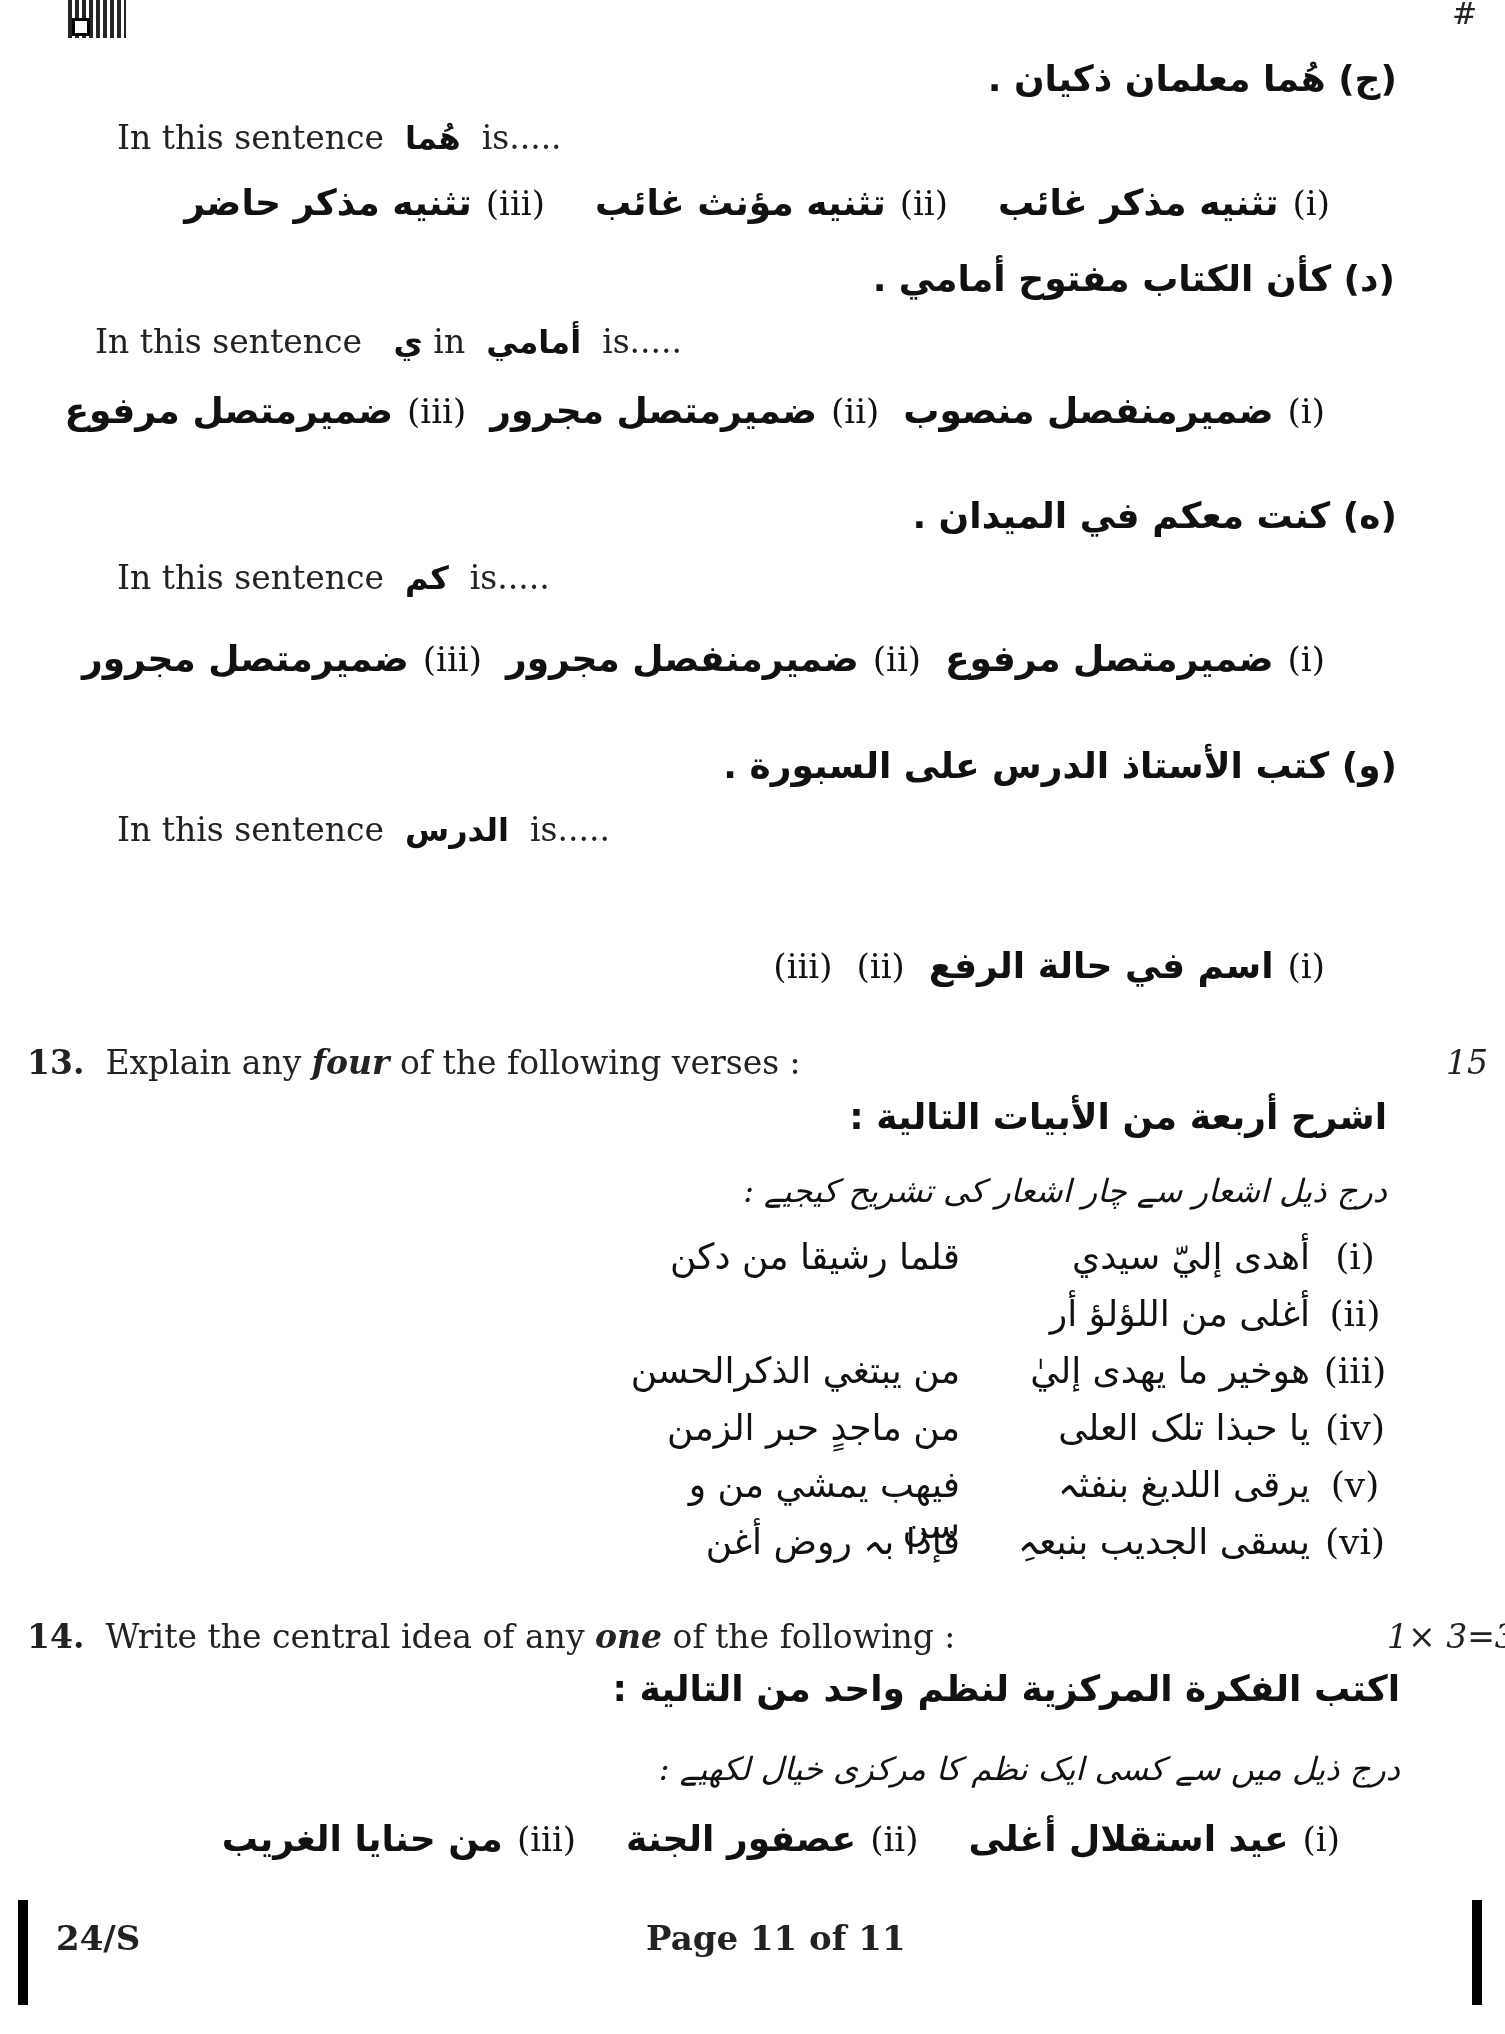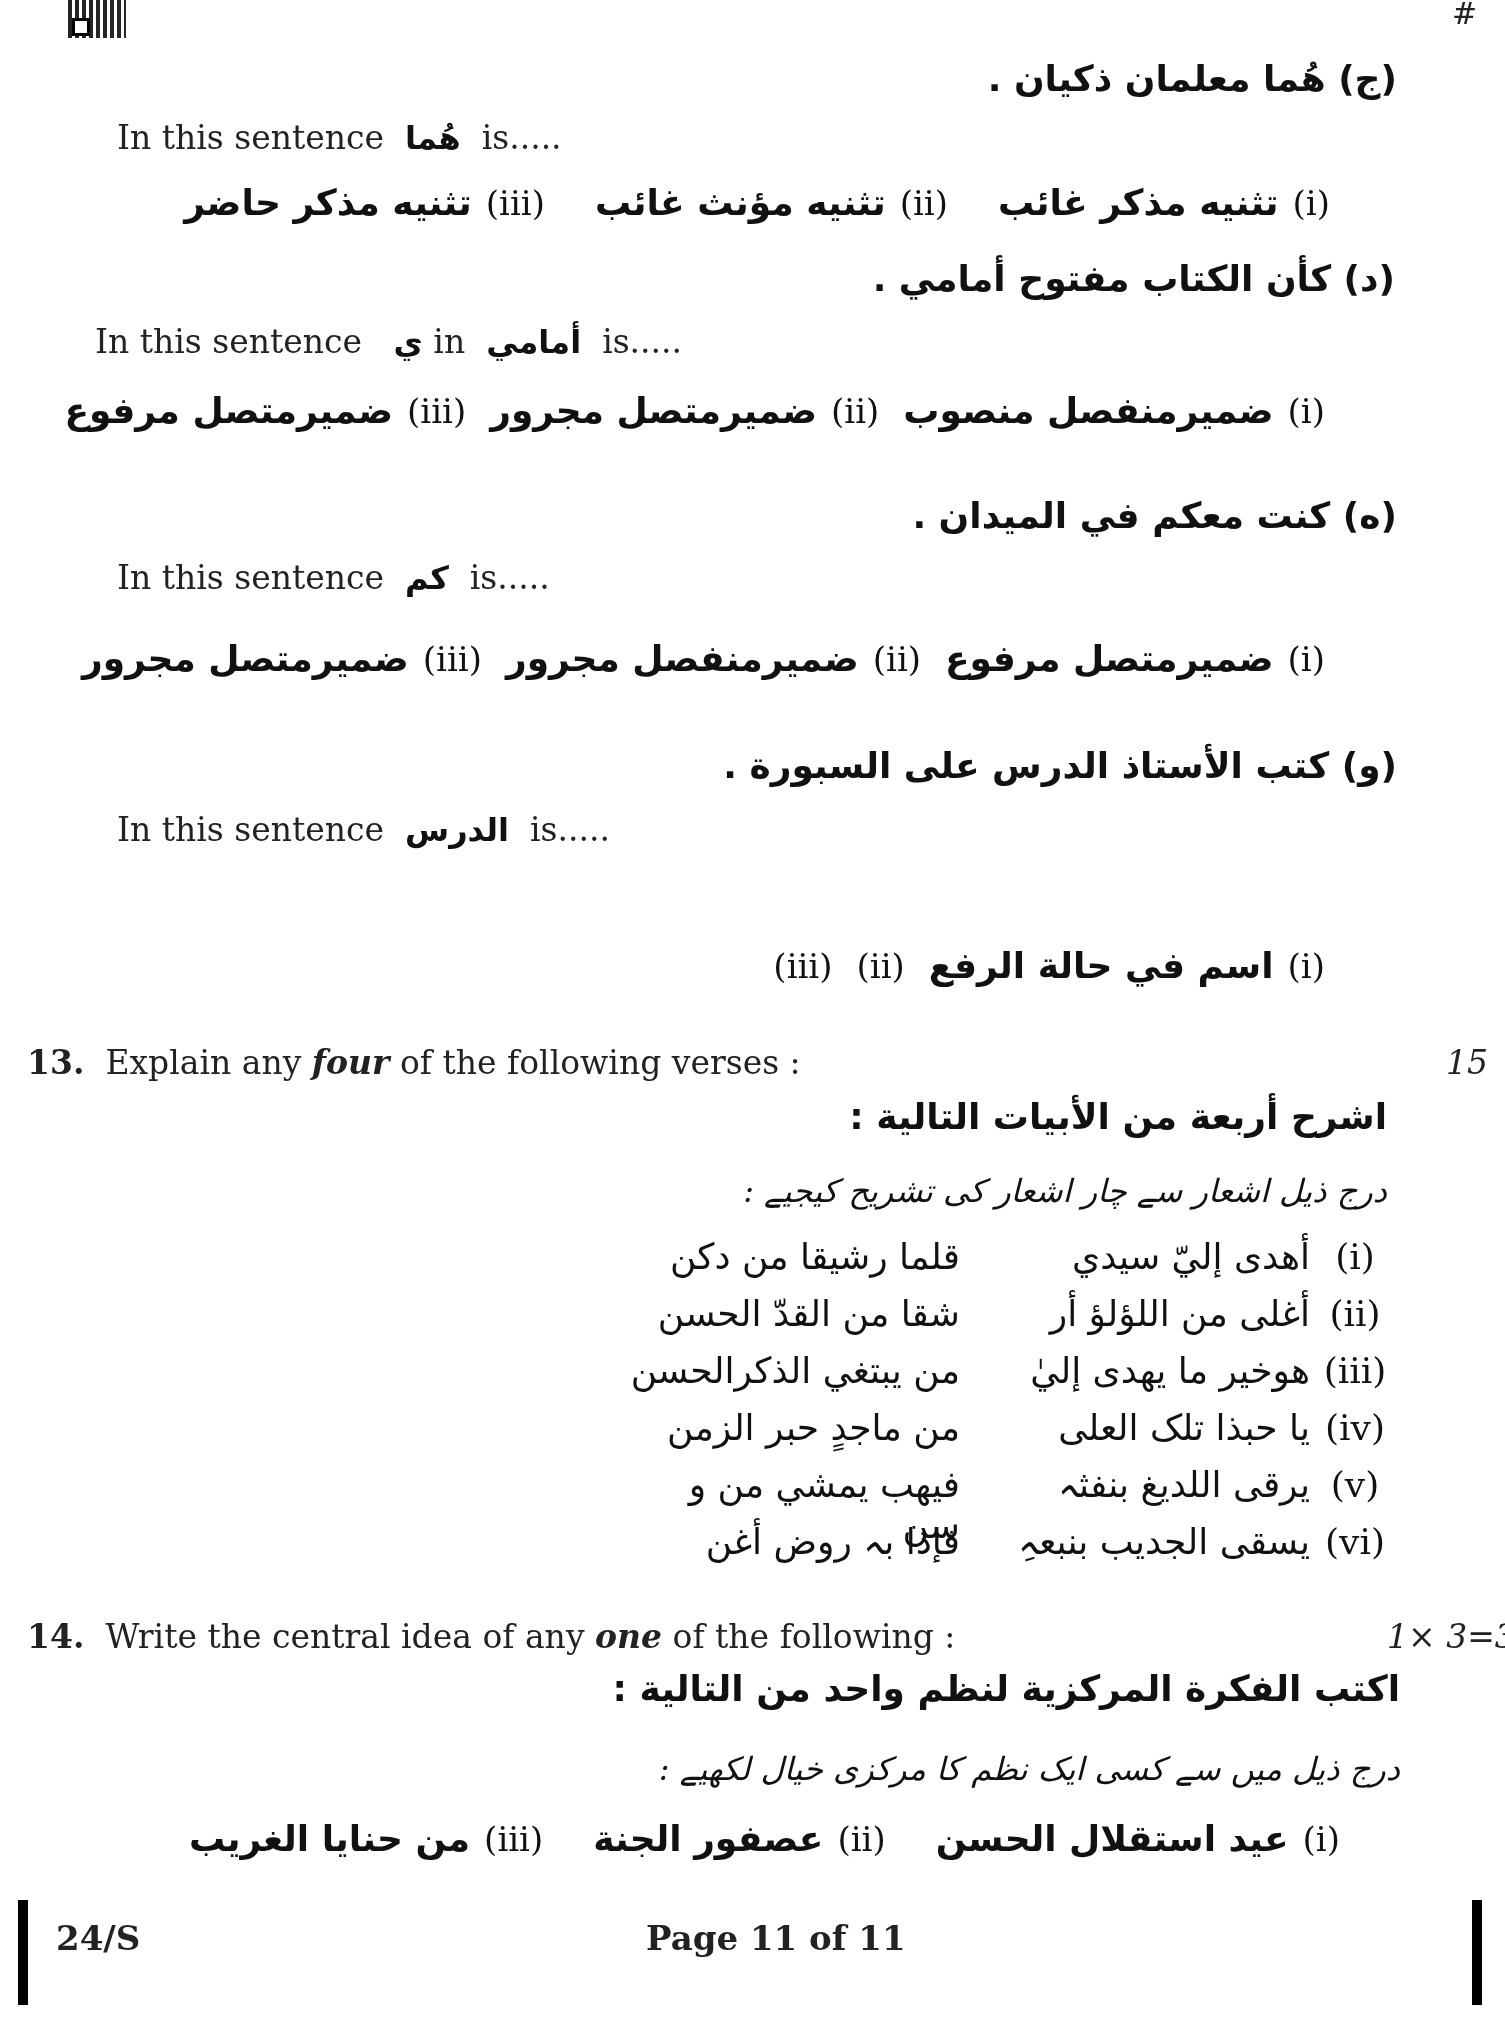--- a/index.html
+++ b/index.html
@@ -148,21 +148,20 @@
 
 <div class="abs verse-table" style="right:105px; top:1236px;">
   <div class="verse-row">
     <span class="verse-num">(i)</span>
     <span class="verse-h1">أهدى   إليّ   سيدي</span>
     <span class="verse-h2">قلما رشيقا من دكن</span>
   </div>
   <div class="verse-row">
     <span class="verse-num">(ii)</span>
     <span class="verse-h1">أغلى من اللؤلؤ أر</span>
-    <span class="verse-h2">شقا من القدّ الحسن</span>
   </div>
   <div class="verse-row">
     <span class="verse-num">(iii)</span>
     <span class="verse-h1">هوخير ما يهدى إليٰ</span>
     <span class="verse-h2">من يبتغي الذكرالحسن</span>
   </div>
   <div class="verse-row">
     <span class="verse-num">(iv)</span>
     <span class="verse-h1">يا حبذا تلک العلى</span>
     <span class="verse-h2">من ماجدٍ حبر الزمن</span>
@@ -184,21 +183,21 @@
   &nbsp;<span>Write the central idea of any</span>
   <b><i>one</i></b>
   <span>of the following :</span>
 </div>
 <div class="abs en marks" style="left:1368px; top:1617px;margin-left:19px;">1× 3=3</div>
 <div class="abs ar" style="right:105px; top:1668px;">اكتب الفكرة  المركزية لنظم واحد من التالية  :</div>
 <div class="abs ur" style="right:105px; top:1750px;">درج ذیل میں سے کسی ایک نظم کا مرکزی خیال لکھیے :</div>
 <div class="abs ar opt-row" style="right:165px; top:1818px; gap:50px;">
   <span class="opt">
       <span class="rn">(i)</span>
-      <span>عيد استقلال الحسن</span>
+      <span>عيد استقلال أغلى</span>
     </span>
   <span class="opt">
       <span class="rn">(ii)</span>
       <span>عصفور الجنة</span>
     </span>
   <span class="opt">
       <span class="rn">(iii)</span>
       <span>من حنايا الغريب</span>
     </span>
 </div>

